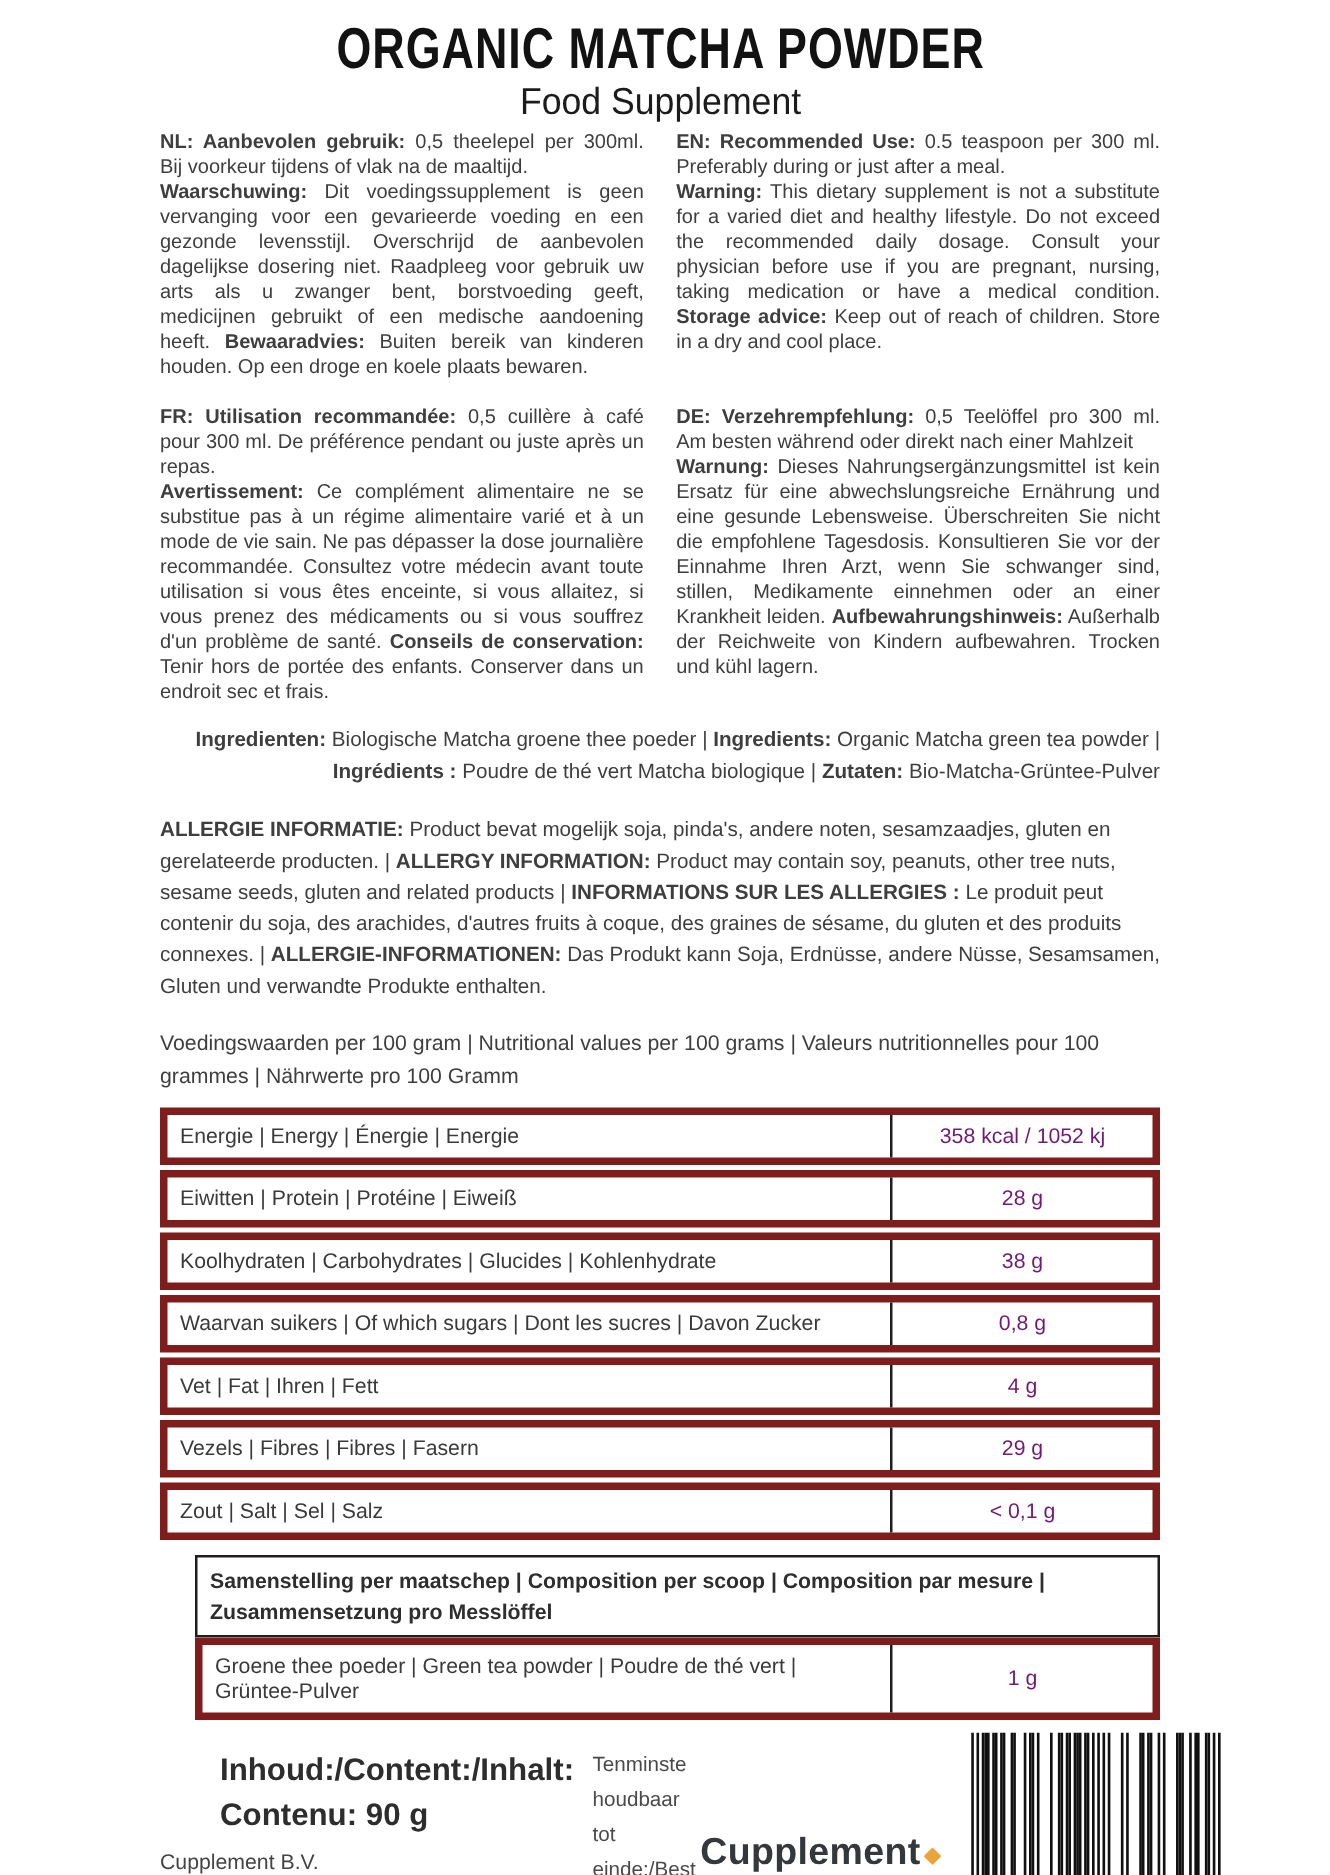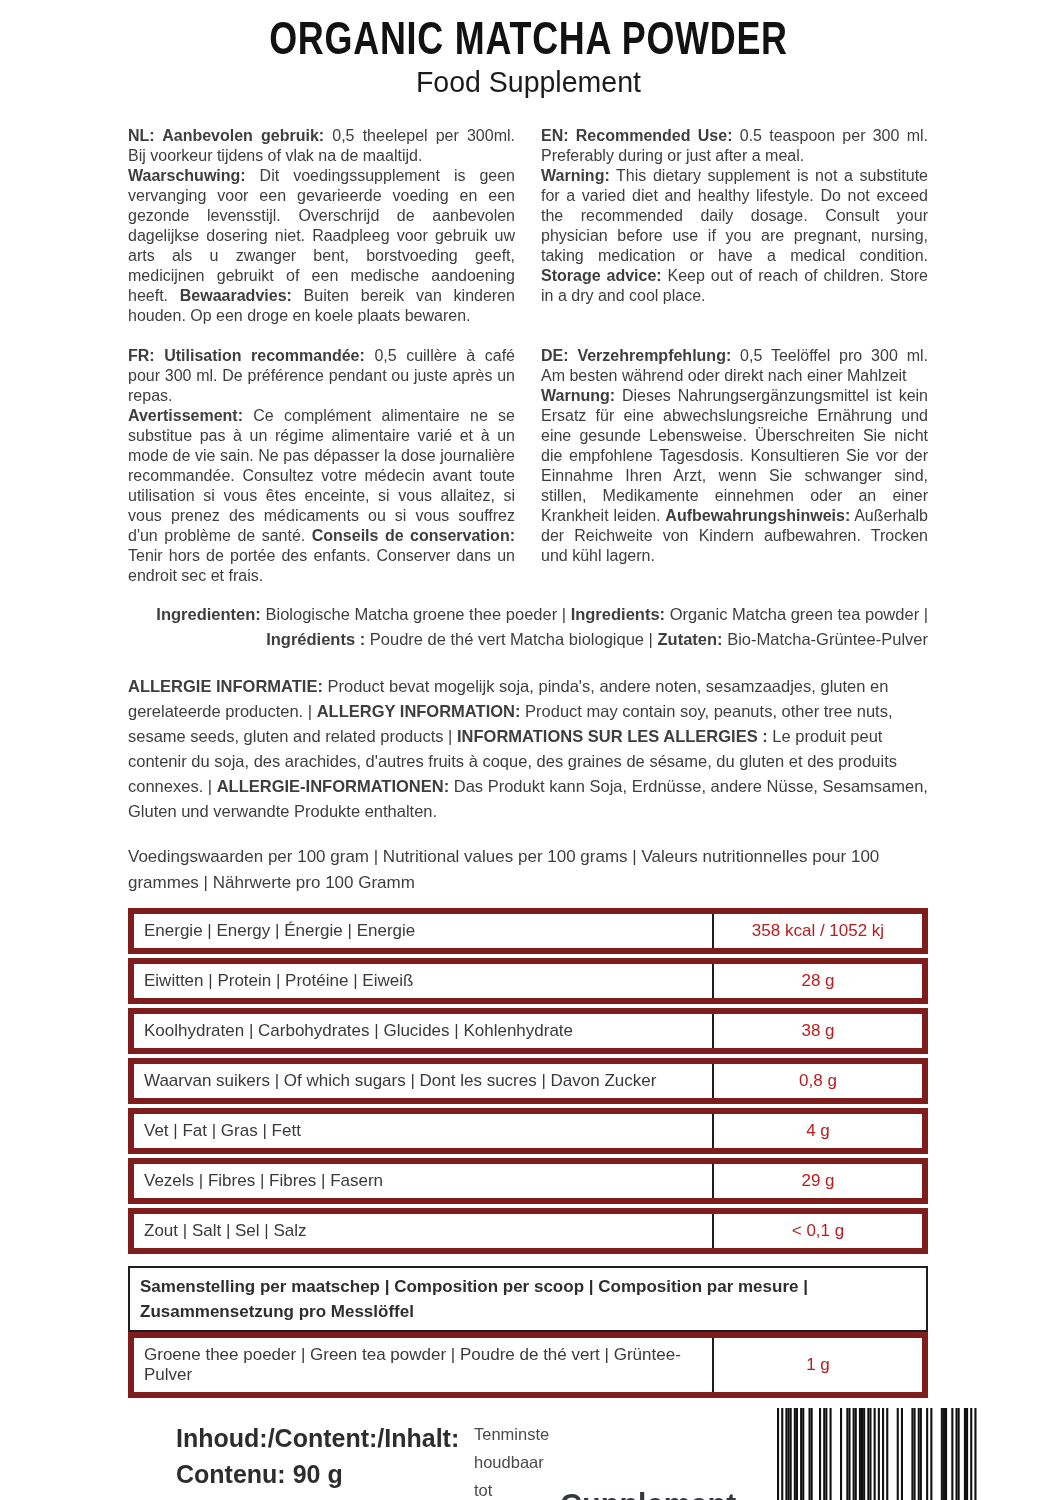--- a/index.html
+++ b/index.html
@@ -10,35 +10,35 @@
   }
   .b{font-weight:700;}
   
   .title-wrap{text-align:center;}
   .title{display:inline-block;transform:scaleX(.78);transform-origin:center;
     font-size:46px;font-weight:800;color:#121212;letter-spacing:1px;white-space:nowrap;line-height:1.05;}
   .subtitle-wrap{text-align:center;margin-top:2px;}
   .subtitle{display:inline-block;transform:scaleX(.95);font-size:30px;font-weight:500;color:#1b1b1b;line-height:1.2;}
   
   .blocks{display:grid;grid-template-columns:1fr 1fr;column-gap:26px;row-gap:20px;
-    margin-top:26px;font-size:16px;line-height:20px;text-align:justify;}
+    margin-top:4px;font-size:16px;line-height:20px;text-align:justify;}
   .blocks p{margin:0;}
   
   .rich-par{font-size:16.5px;line-height:25px;}
   .ingredients{margin-top:16px;text-align:right;}
   .allergy{margin-top:22px;}
   .nutri-intro{margin-top:20px;font-size:17px;line-height:26px;}
   
   .table{margin-top:12px;}
   .trow{display:flex;align-items:stretch;border:6px solid #7f1d1d;margin-top:4px;background:#fff;}
   .trow:first-child{margin-top:0;}
   .tlabel{flex:1;padding:7px 10px;font-size:17px;display:flex;align-items:center;color:#3a3a3a;}
   .tvalue{width:208px;border-left:2px solid #1e1e1e;display:flex;align-items:center;justify-content:center;
-    font-size:17px;color:#b91c1c;}
-  .comp{margin-top:12px;}
+    font-size:17px;color:#701a75;}
+  .comp{margin-top:12px;margin-left:28px;}
   .comp-header{border:2px solid #1e1e1e;padding:6px 10px;font-weight:700;font-size:17px;line-height:25px;color:#2e2e2e;}
   
   .footer{margin-top:22px;display:flex;align-items:flex-start;}
   .f-left{width:332px;flex:none;}
   .content-amount{font-size:25px;font-weight:700;color:#2d2d2d;line-height:36px;margin-left:48px;}
   .address{margin-top:6px;font-size:17px;line-height:28px;color:#444;}
   .f-mid{flex:1;display:flex;flex-direction:row;justify-content:space-between;height:168px;padding:0 6px 0 14px;}
   .best-before{font-size:16.5px;line-height:28px;color:#4a4a4a;max-width:370px;}
   .brand{align-self:center;font-size:30px;font-weight:800;color:#34373c;letter-spacing:.3px;white-space:nowrap;}
   .brand .dot{display:inline-block;width:10px;height:10px;background:#EAA43C;transform:rotate(45deg);
@@ -94,21 +94,21 @@
       </div>
       <div class="trow">
         <div class="tlabel">Koolhydraten | Carbohydrates | Glucides | Kohlenhydrate</div>
         <div class="tvalue">38 g</div>
       </div>
       <div class="trow">
         <div class="tlabel">Waarvan suikers | Of which sugars | Dont les sucres | Davon Zucker</div>
         <div class="tvalue">0,8 g</div>
       </div>
       <div class="trow">
-        <div class="tlabel">Vet | Fat | Gras | Fett</div>
+        <div class="tlabel">Vet | Fat | Ihren | Fett</div>
         <div class="tvalue">4 g</div>
       </div>
       <div class="trow">
         <div class="tlabel">Vezels | Fibres | Fibres | Fasern</div>
         <div class="tvalue">29 g</div>
       </div>
       <div class="trow">
         <div class="tlabel">Zout | Salt | Sel | Salz</div>
         <div class="tvalue">&lt; 0,1 g</div>
       </div>

